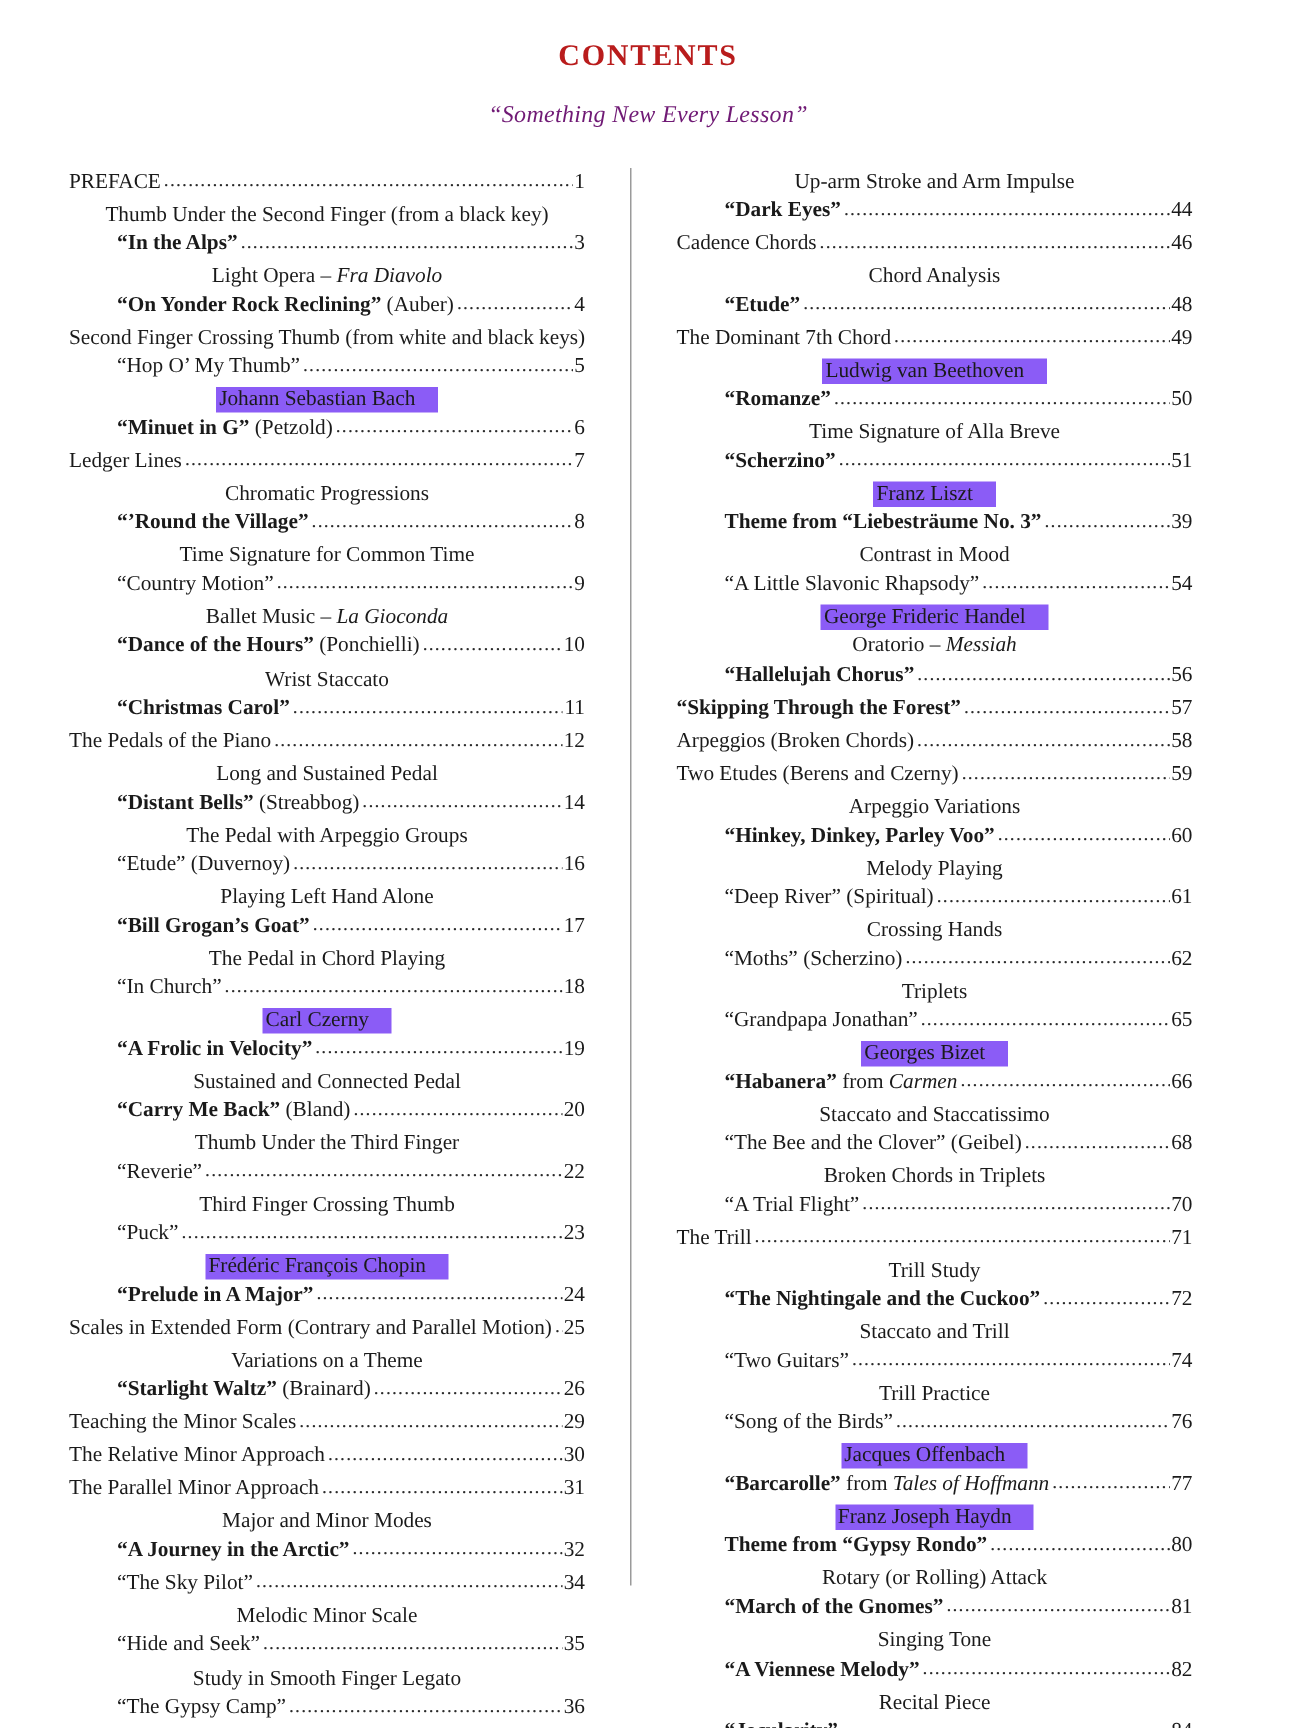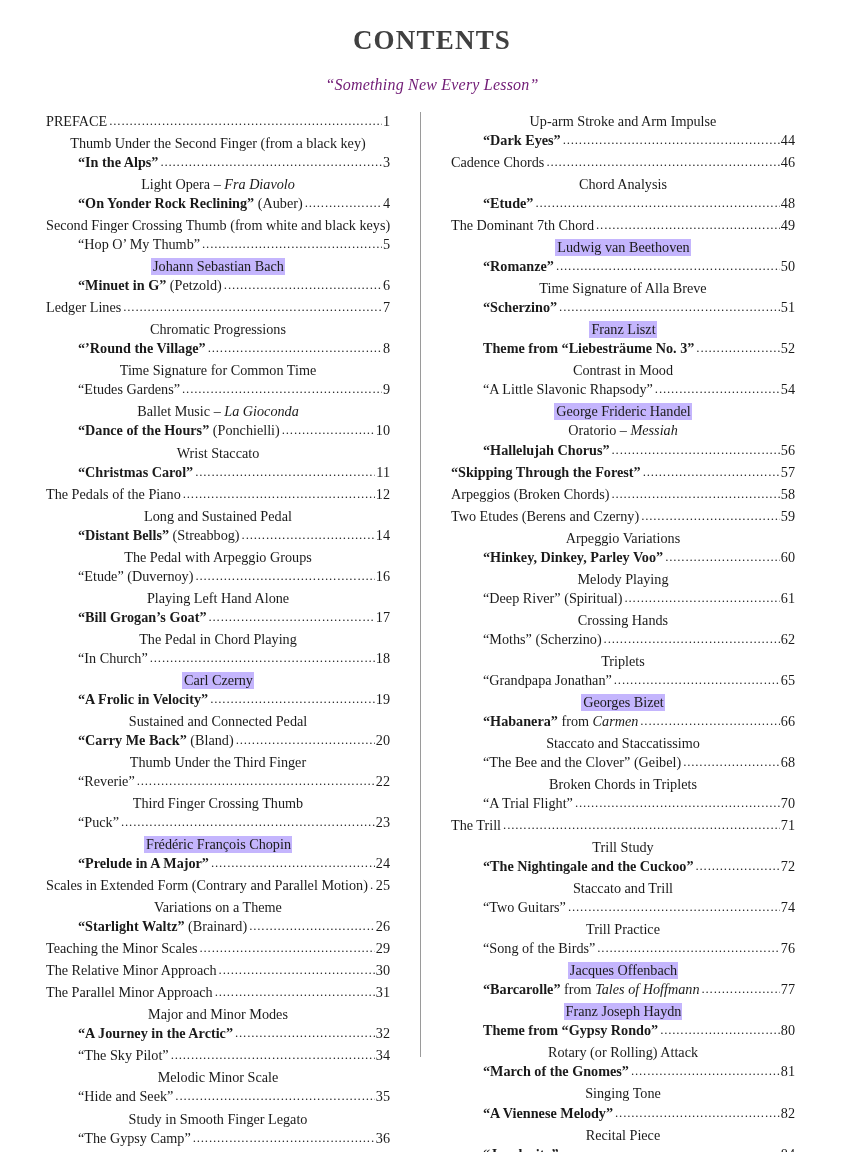--- a/index.html
+++ b/index.html
@@ -19,26 +19,26 @@
     inset: 0;
     padding: 0;
   }
 
   
   .header {
     text-align: center;
     padding-top: 26px;
   }
   .doc-title {
-    font-size: 27px;
+    font-size: 20px;
     font-weight: bold;
     letter-spacing: 1.2px;
     margin: 0;
     line-height: 1.1;
-    color: #404040;
+    color: #b91c1c;
   }
   .doc-subtitle {
     font-style: italic;
     font-size: 16px;
     margin: 20px 0 0 0;
     color: #701a75;
     letter-spacing: .2px;
   }
 
   
@@ -98,22 +98,22 @@
     font-size: 14.2px;
     color: #1a1a1a;
   }
   
   .cat {
     font-size: 14.2px;
     line-height: 1.34;
     white-space: nowrap;
   }
   .cat .hl {
-    background: #c4b5fd;
-    padding: 0 1px 1px 2px;
+    background: #8b5cf6;
+    padding: 0 15px 1px 2px;
   }
   .sub {
     padding-left: 32px;
   }
   .b { font-weight: bold; }
   .i { font-style: italic; }
   .sp { margin-top: 3px; }
 </style>
 </head>
 <body>
@@ -177,21 +177,21 @@
           <div class="cat"><span>Chromatic Progressions</span></div>
           <div class="line sub">
             <span class="txt"><span class="b">“’Round the Village”</span></span>
             <span class="leader">........................................................................................................................................................................................................</span>
             <span class="pg">8</span>
           </div>
         </div>
         <div class="entry sp">
           <div class="cat"><span>Time Signature for Common Time</span></div>
           <div class="line sub">
-            <span class="txt"><span>“Etudes Gardens”</span></span>
+            <span class="txt"><span>“Country Motion”</span></span>
             <span class="leader">........................................................................................................................................................................................................</span>
             <span class="pg">9</span>
           </div>
         </div>
         <div class="entry sp">
           <div class="cat"><span>Ballet Music – </span><span class="i">La Gioconda</span></div>
           <div class="line sub">
             <span class="txt"><span class="b">“Dance of the Hours”</span><span> (Ponchielli)</span></span>
             <span class="leader">........................................................................................................................................................................................................</span>
             <span class="pg">10</span>
@@ -398,21 +398,21 @@
             <span class="txt"><span class="b">“Scherzino”</span></span>
             <span class="leader">........................................................................................................................................................................................................</span>
             <span class="pg">51</span>
           </div>
         </div>
         <div class="entry sp">
           <div class="cat"><span class="hl"><span>Franz Liszt</span></span></div>
           <div class="line sub">
             <span class="txt"><span class="b">Theme from “Liebesträume No. 3”</span></span>
             <span class="leader">........................................................................................................................................................................................................</span>
-            <span class="pg">52</span>
+            <span class="pg">39</span>
           </div>
         </div>
         <div class="entry sp">
           <div class="cat"><span>Contrast in Mood</span></div>
           <div class="line sub">
             <span class="txt"><span>“A Little Slavonic Rhapsody”</span></span>
             <span class="leader">........................................................................................................................................................................................................</span>
             <span class="pg">54</span>
           </div>
         </div>

